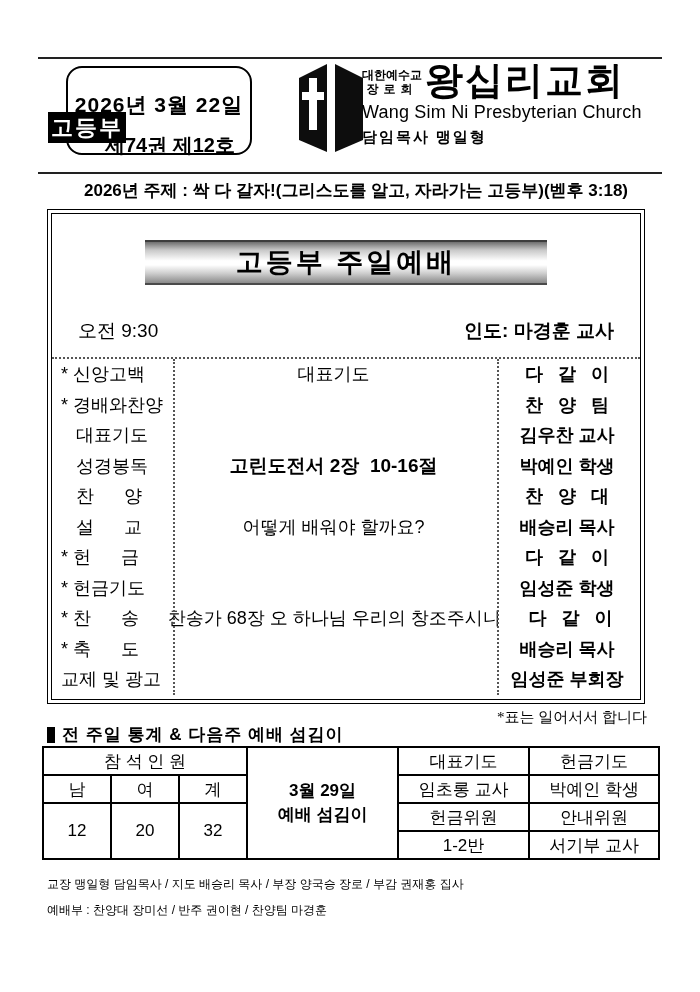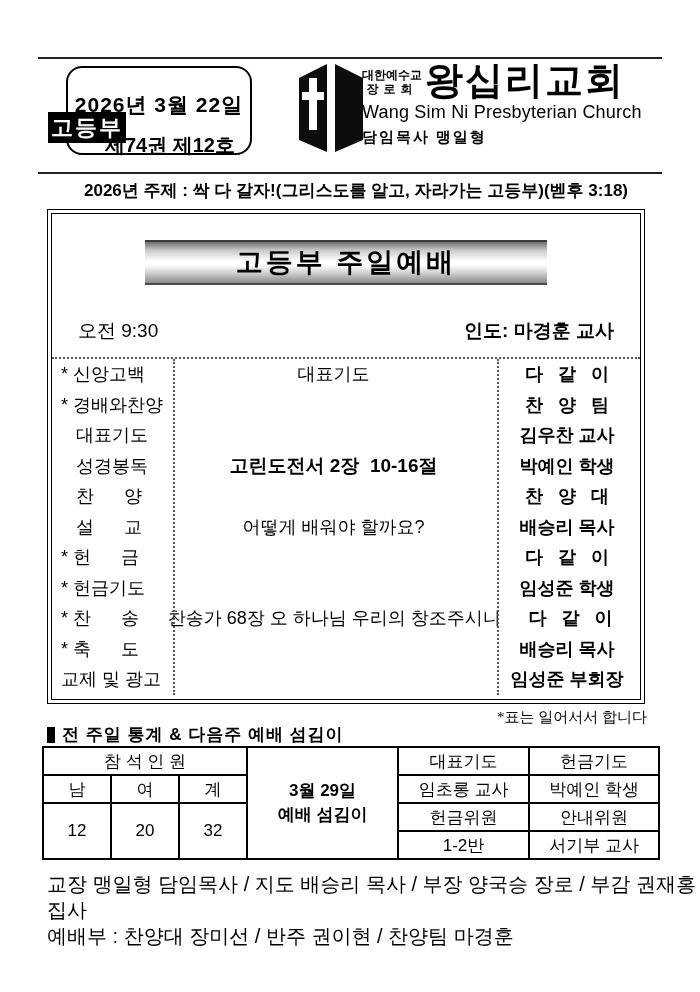--- a/index.html
+++ b/index.html
@@ -63,21 +63,21 @@
 
   .section-header { position:absolute; left:47px; top:723px; display:flex; align-items:center; font-size:17px; font-weight:bold; letter-spacing:1px; }
   .section-bullet { display:inline-block; width:8px; height:16px; background:#000; margin-right:7px; }
 
   
   table.stats { position:absolute; left:42px; top:746px; width:616px; height:112px; border-collapse:collapse; table-layout:fixed; font-size:17px; }
   table.stats th, table.stats td { border:2px solid #000; text-align:center; padding:0; }
   table.stats th { font-weight:normal;border-radius:14px; }
   td.mid-cell { font-weight:bold; line-height:24px; }
 
-  .footer { position:absolute; left:47px; top:871px; font-size:20px; line-height:26px; }
+  .footer { position:absolute; left:47px; top:871px; font-size:12px; line-height:26px; }
 </style>
 </head>
 <body>
 
 <div class="page">
 
   <div class="rule top"></div>
 
   <div class="date-box">
     <div class="date-text">2026년 3월 22일</div>

